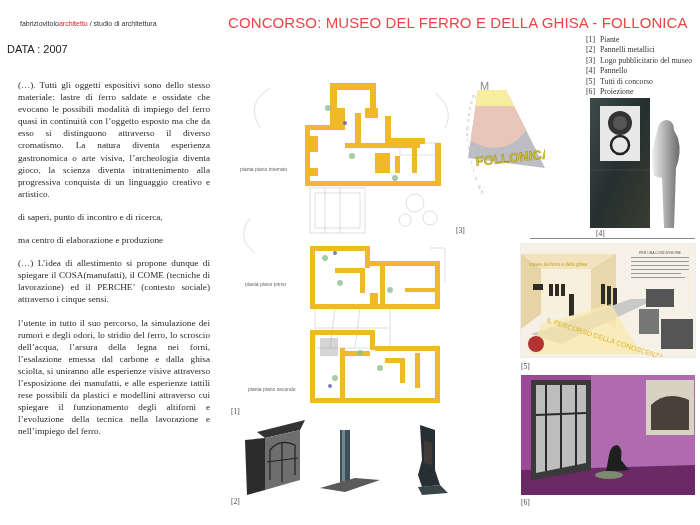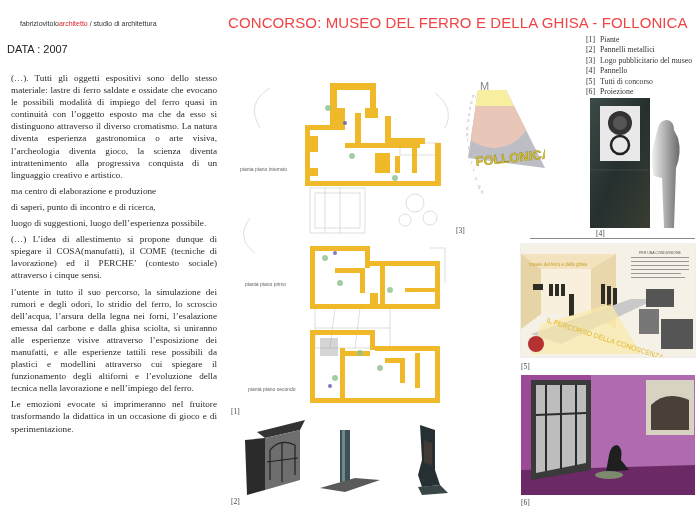--- a/index.html
+++ b/index.html
@@ -7,21 +7,21 @@
   body { position:relative; font-family:"Liberation Serif", serif; color:#222; }
 
   .studio { position:absolute; left:20px; top:20px; font-family:"Liberation Sans", sans-serif; font-size:7px; color:#333; white-space:nowrap; }
   .studio .red { color:#d9262c; }
 
   .title { position:absolute; left:228px; top:14px; font-family:"Liberation Sans", sans-serif; font-size:15px; color:#ef4444; letter-spacing:0.1px; white-space:nowrap; }
 
   .date { position:absolute; left:7px; top:43px; font-family:"Liberation Sans", sans-serif; font-size:11px; color:#222; white-space:nowrap; }
 
   .body-text { position:absolute; left:7px; top:68px; width:214px; font-size:9.2px; line-height:12.1px; color:#2a2a2a; }
-  .body-text p { margin:4px; }
+  .body-text p { margin:11px; }
   .body-text .just { text-align:justify; text-align-last:left; }
 
   .legend { position:absolute; left:586px; top:35px; font-size:7.8px; line-height:10.4px; color:#333; list-style:none; white-space:nowrap; }
   .legend li span.num { display:inline-block; width:14px; }
 
   .tag { position:absolute; font-size:7.5px; color:#444; }
 
   
   .plans { position:absolute; left:240px; top:68px; width:220px; height:340px; }
   .plan-label { position:absolute; font-family:"Liberation Sans", sans-serif; font-size:5px; color:#666; white-space:nowrap; }
@@ -42,26 +42,24 @@
 <body>
 
 <div class="studio"><span>fabriziovitolo</span><span class="red">architetto</span><span> / studio di architettura</span></div>
 
 <div class="title">CONCORSO: MUSEO DEL FERRO E DELLA GHISA - FOLLONICA</div>
 
 <div class="date">DATA : 2007</div>
 
 <div class="body-text">
   <p class="just">(…).  Tutti gli oggetti espositivi sono dello stesso materiale: lastre di ferro saldate e ossidate che evocano le possibili modalità di impiego del ferro quasi in continuità con l’oggetto esposto ma che da esso si distinguono attraverso il diverso cromatismo. La natura diventa esperienza gastronomica o arte visiva, l’archeologia diventa gioco, la scienza diventa intrattenimento alla progressiva conquista di un linguaggio creativo e artistico.</p>
+  <p>di saperi, punto di incontro e di ricerca,</p>
   <p>ma centro di elaborazione e produzione</p>
-  <p>di saperi, punto di incontro e di ricerca,</p>
-  <p>luogo di suggestioni, luogo dell’esperienza possibile.</p>
   <p class="just">(…)    L’idea di allestimento si propone dunque di spiegare il COSA(manufatti), il COME (tecniche di lavorazione) ed il PERCHE’ (contesto sociale) attraverso i cinque sensi.</p>
   <p class="just">l’utente in tutto il suo percorso, la simulazione dei rumori e degli odori, lo stridio del ferro, lo scroscio dell’acqua, l’arsura della legna nei forni, l’esalazione emessa dal carbone e dalla ghisa sciolta, si uniranno alle esperienze visive attraverso l’esposizione dei manufatti, e alle esperienze tattili rese possibili da  plastici e modellini attraverso cui spiegare il funzionamento degli altiforni e l’evoluzione della tecnica nella lavorazione e nell’impiego del ferro.</p>
-  <p class="just">Le emozioni evocate  si imprimeranno nel fruitore trasformando la didattica in un occasione di gioco e di sperimentazione.</p>
 </div>
 
 <ul class="legend">
   <li><span class="num">[1]</span><span>Piante</span></li>
   <li><span class="num">[2]</span><span>Pannelli metallici</span></li>
   <li><span class="num">[3]</span><span>Logo pubblicitario del museo</span></li>
   <li><span class="num">[4]</span><span>Pannello</span></li>
   <li><span class="num">[5]</span><span>Tutti di concorso</span></li>
   <li><span class="num">[6]</span><span>Proiezione</span></li>
 </ul>

